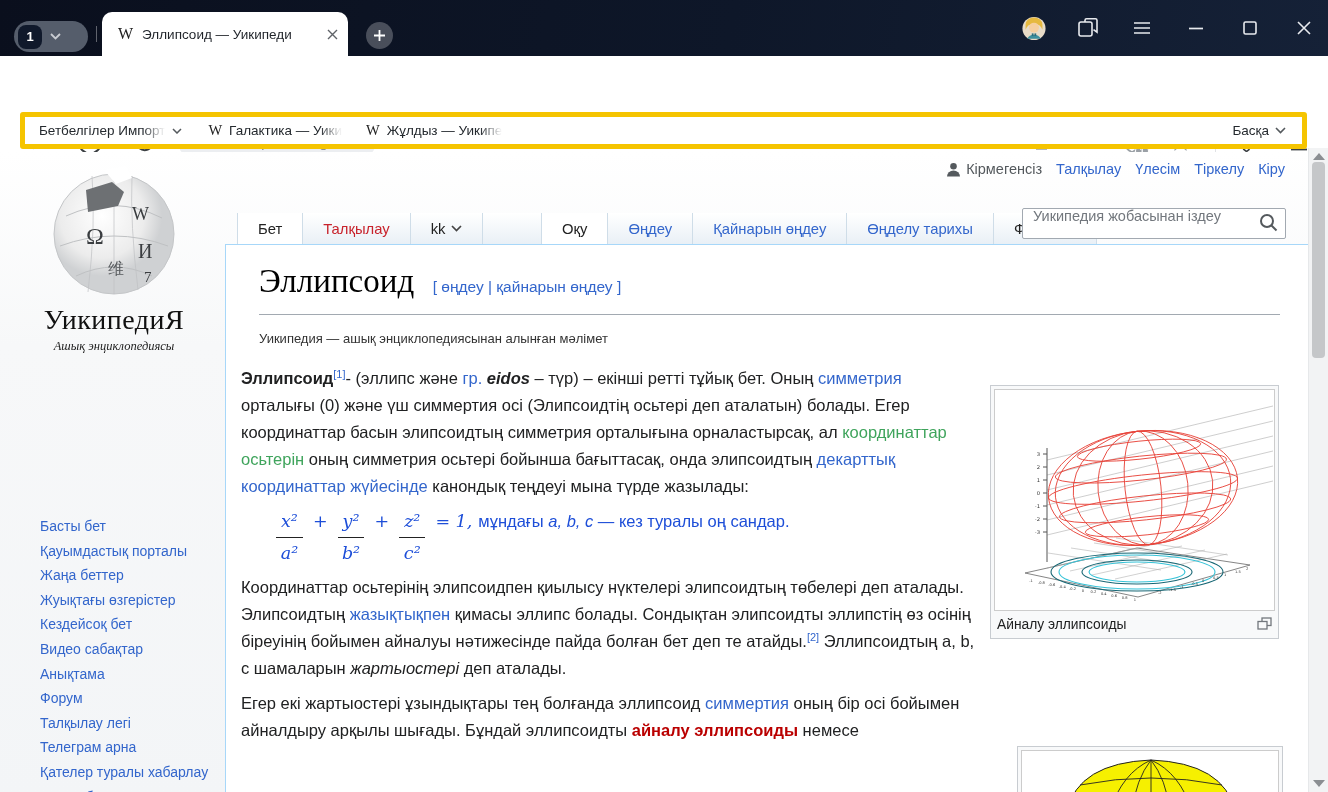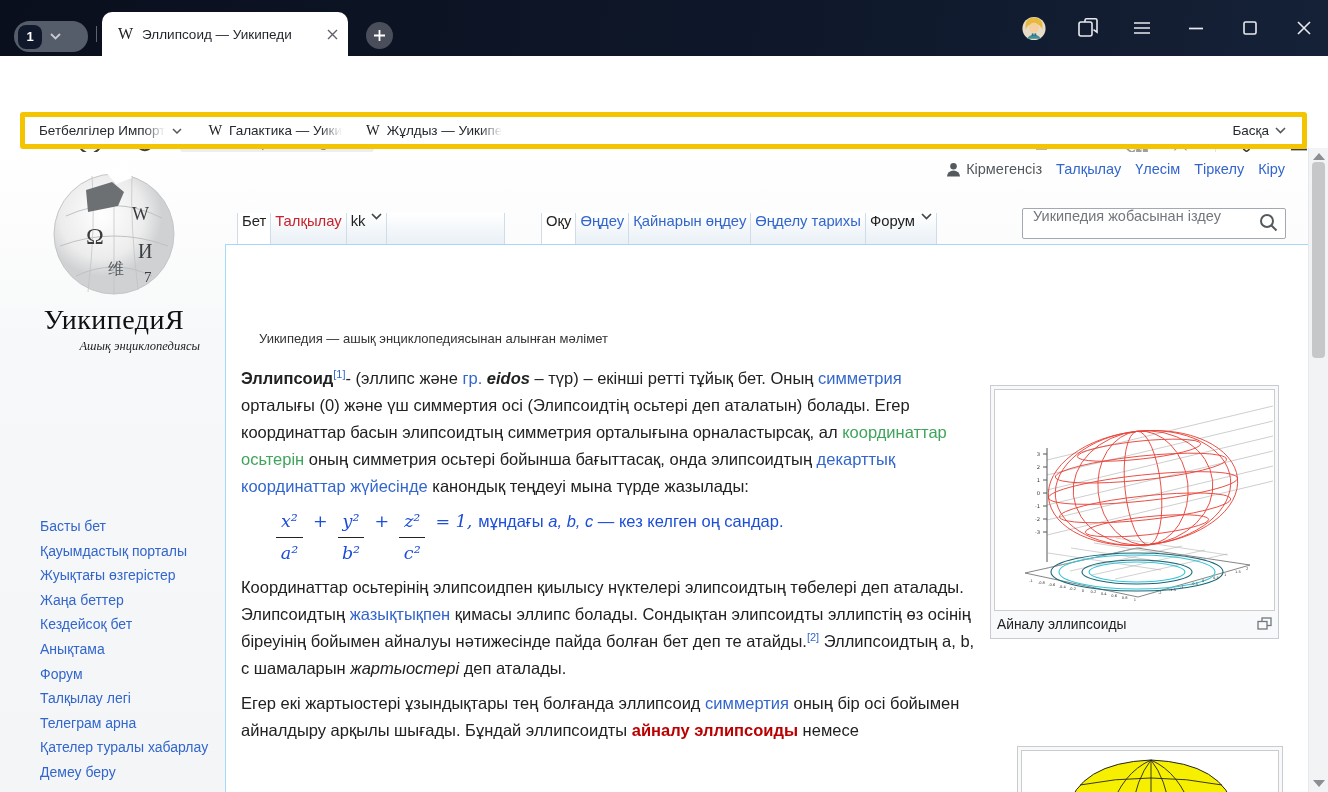--- a/index.html
+++ b/index.html
@@ -55,28 +55,28 @@
 
   
   .wiki { position:absolute; left:0; top:152px; width:1308px; height:644px; overflow:hidden;
     background:linear-gradient(180deg,#ffffff 0%,#f7f8f9 30%,#f3f5f7 100%); }
   .personal { position:absolute; top:9px; right:23px; display:flex; align-items:center; gap:14px; font-size:14.5px; }
   .personal .status { color:#54595d; display:flex; align-items:center; gap:5px; }
   .p-link { color:#3366cc; cursor:pointer; }
 
   .logo { position:absolute; left:28px; top:12px; width:172px; text-align:center; }
   .logo-word { font-family:"Liberation Serif","DejaVu Serif",serif; font-size:28px; color:#111; letter-spacing:.5px; }
-  .logo-tag { font-family:"Liberation Serif","DejaVu Serif",serif; font-style:italic; font-size:12.5px; color:#222; margin-top:3px;text-align:right; }
+  .logo-tag { font-family:"Liberation Serif","DejaVu Serif",serif; font-style:italic; font-size:12.5px; color:#222; margin-top:3px; }
 
   .nav { position:absolute; left:40px; top:362px; width:176px; font-size:14px; line-height:24.6px; }
   .sb-link { color:#3366cc; cursor:pointer; }
 
   .tabsrow { position:absolute; left:0; top:61px; width:1308px; height:31px; z-index:3; }
   .tgrp { position:absolute; display:flex; height:31px; }
-  .vtab { display:flex; align-items:flex-start; gap:6px; padding:0 4px; font-size:14.8px;
+  .vtab { display:flex; align-items:center; gap:6px; padding:0 20px; font-size:14.8px;
     background:linear-gradient(180deg,#ffffff 0%,#e9f0f6 100%); border-right:1px solid #cfdde8; cursor:pointer; white-space:nowrap; }
   .vtab:first-child { border-left:1px solid #cfdde8; }
   .vtab.sel { background:#fff; border-left:1px solid #cfdde8; }
   .t-blue { color:#3366cc; } .t-red { color:#c8232c; } .t-black { color:#222; }
   .vtab.empty { width:118px; }
   .searchbox { position:absolute; left:1022px; top:-6px; width:264px; height:31px; }
   .searchbox input { width:100%; height:100%; border:1px solid #a2a9b1; border-radius:2px; padding:0 32px 14px 10px;
     font-size:14.5px; color:#202122; font-family:inherit; }
   .searchbox input::placeholder { color:#72777d; }
   .search-ic { position:absolute; right:8px; top:6px; cursor:pointer; }
@@ -307,23 +307,24 @@
         <text x="62" y="110" font-family="Liberation Serif,serif" font-size="16" fill="#55585b">维</text>
         <text x="98" y="118" font-family="Liberation Serif,serif" font-size="15" fill="#3a3d40">7</text>
       </svg>
       <div class="logo-word">УикипедиЯ</div>
       <div class="logo-tag">Ашық энциклопедиясы</div>
     </div>
 
     <div class="nav">
         <div class="sb-link">Басты бет</div>
         <div class="sb-link">Қауымдастық порталы</div>
+        <div class="sb-link">Жаңа беттер</div>
         <div class="sb-link">Жуықтағы өзгерістер</div>
-        <div class="sb-link">Жаңа беттер</div>
         <div class="sb-link">Кездейсоқ бет</div>
+        <div class="sb-link">Видео сабақтар</div>
         <div class="sb-link">Анықтама</div>
         <div class="sb-link">Форум</div>
         <div class="sb-link">Талқылау легі</div>
         <div class="sb-link">Телеграм арна</div>
         <div class="sb-link">Қателер туралы хабарлау</div>
         <div class="sb-link">Демеу беру</div>
       </div>
 
     <div class="tabsrow">
       <div class="tgrp" style="left:237px">
@@ -364,41 +365,45 @@
       <div class="searchbox">
         <input type="text" placeholder="Уикипедия жобасынан іздеу" style="">
         <svg class="search-ic" width="19" height="19" viewBox="0 0 19 19" fill="none">
             <circle cx="8" cy="8" r="6" stroke="#54595d" stroke-width="2"></circle>
             <path d="M12.5 12.5 L17.5 17.5" stroke="#54595d" stroke-width="2"></path>
           </svg>
       </div>
     </div>
 
     <div class="article">
+      <div class="h1row">
+        <h1 class="h1">Эллипсоид</h1>
+        <span class="editnote">[ өңдеу | қайнарын өңдеу ]</span>
+      </div>
       <div class="sitesub">Уикипедия — ашық энциклопедиясынан алынған мәлімет</div>
 
       <div class="parcol">
         <p><span class="seg-b">Эллипсоид</span><span class="seg-sup">[1]</span><span>- (эллипс және </span><span class="seg-link">гр.</span><span> </span><span class="seg-bi">eidos</span><span> – түр) – екінші ретті тұйық бет. Оның </span><span class="seg-link">симметрия</span><span> орталығы (0) және үш симмертия осі (Элипсоидтің осьтері деп аталатын) болады. Егер координаттар басын элипсоидтың симметрия орталығына орналастырсақ, ал </span><span class="seg-glink">координаттар осьтерін</span><span> оның симметрия осьтері бойынша бағыттасақ, онда элипсоидтың </span><span class="seg-link">декарттық координаттар жүйесінде</span><span> канондық теңдеуі мына түрде жазылады:</span></p>
         <div class="formula">
           <span class="frac">
               <span class="top">x²</span>
               <span class="bot">a²</span>
             </span>
           <span class="f-op">+</span>
           <span class="frac">
               <span class="top">y²</span>
               <span class="bot">b²</span>
             </span>
           <span class="f-op">+</span>
           <span class="frac">
               <span class="top">z²</span>
               <span class="bot">c²</span>
             </span>
           <span class="f-eq">= 1,</span>
-          <span class="f-tail"><span> мұндағы </span><span class="seg-iserif">a, b, c</span><span> — кез келген оң сандар.</span></span>
+          <span class="f-tail"><span> мұндағы </span><span class="seg-iserif">a, b, c</span><span> — кез туралы оң сандар.</span></span>
         </div>
         <p><span>Координаттар осьтерінің элипсоидпен қиылысу нүктелері элипсоидтың төбелері деп аталады. Элипсоидтың </span><span class="seg-link">жазықтықпен</span><span> қимасы эллипс болады. Сондықтан элипсоидты эллипстің өз осінің біреуінің бойымен айналуы нәтижесінде пайда болған бет деп те атайды.</span><span class="seg-sup">[2]</span><span> Эллипсоидтың a, b, c шамаларын </span><span class="seg-i">жартыостері</span><span> деп аталады.</span></p>
         <p style="width:750px"><span>Егер екі жартыостері ұзындықтары тең болғанда эллипсоид </span><span class="seg-link">симмертия</span><span> оның бір осі бойымен айналдыру арқылы шығады. Бұндай эллипсоидты </span><span class="seg-boldred">айналу эллипсоиды</span><span> немесе</span></p>
       </div>
 
       <div class="thumb thumb1">
         <div class="thumb-img" style="height:222px">
           <svg id="fig1svg" width="281" height="220" viewBox="0 0 281 220">
             <g stroke="#b9b9b9" stroke-width="0.7">
               <line x1="52" y1="70" x2="278" y2="16"></line>

